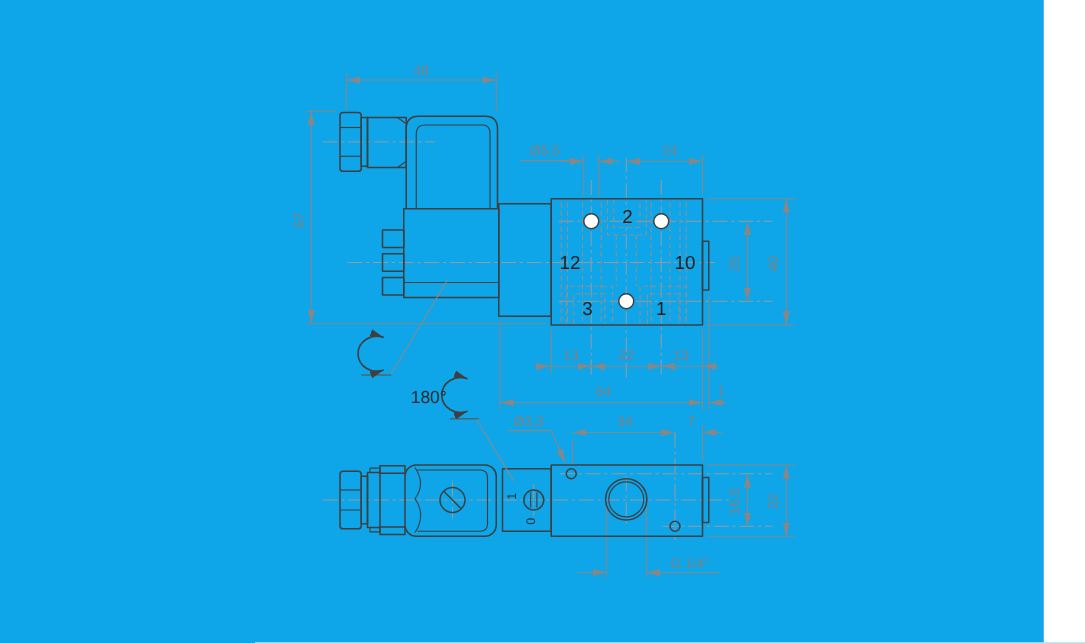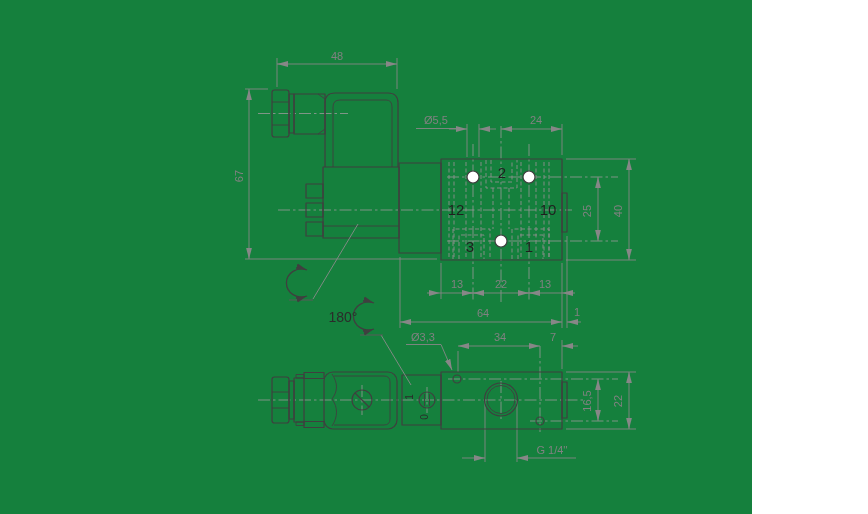--- a/index.html
+++ b/index.html
@@ -1,16 +1,16 @@
 <!DOCTYPE html>
 <html><head>
 <meta charset="utf-8">
 <style>
   html,body{margin:0;padding:0;background:#ffffff;}
-  .stage{width:752px;height:514px;position:relative;background:#15803d;overflow:hidden;
+  .stage{width:835px;height:514px;position:relative;background:#0ea5e9;overflow:hidden;
          font-family:"Liberation Sans", sans-serif;}
   svg{display:block;}
   text{font-family:"Liberation Sans","DejaVu Sans",sans-serif;}
   .dimtxt{font-size:11px;fill:#818181;}
   .porttxt{font-size:15px;fill:#1f1f1f;}
   .rottxt{font-size:14px;fill:#2b2b2b;}
   .ovrtxt{font-size:10px;fill:#2b2b2b;}
 </style>
 </head>
 <body>

